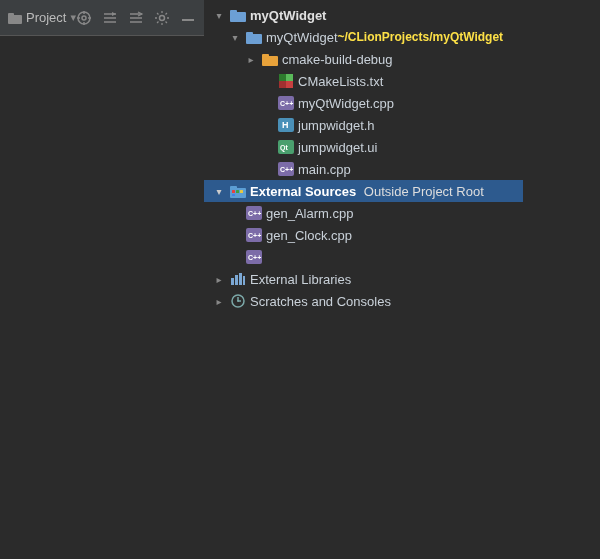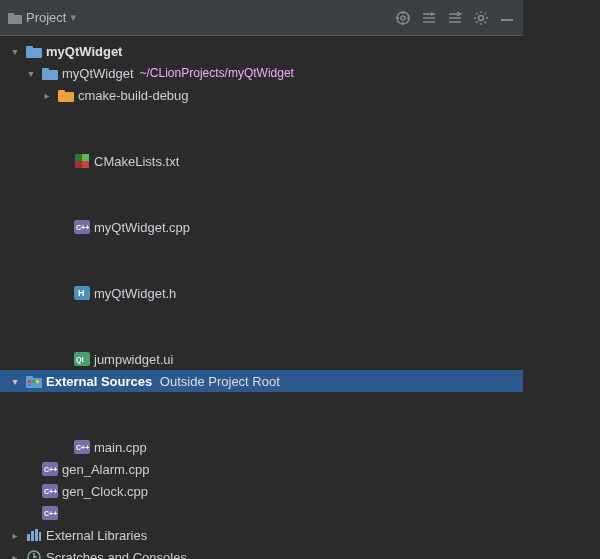--- a/index.html
+++ b/index.html
@@ -11,21 +11,21 @@
       font-family: 'Segoe UI', Arial, sans-serif;
       font-size: 13px;
       color: #c9d1d9;
       overflow: hidden;
     }
 
     .panel {
       width: 523px;
       height: 559px;
       display: flex;
-      flex-direction: column;
+      flex-direction: row;
       background: #2b2b2b;
     }
 
     
     .toolbar {
       display: flex;
       align-items: center;
       background: #3c3f41;
       border-bottom: 1px solid #555;
       height: 36px;
@@ -77,21 +77,21 @@
       white-space: nowrap;
     }
 
     .tree-item.selected {
       background: #2d5a8e;
     }
 
     .indent-1 { padding-left: 8px; }
     .indent-2 { padding-left: 24px; }
     .indent-3 { padding-left: 40px; }
-    .indent-4 { padding-left: 56px; margin-top: 44px; }
+    .indent-4 { padding-left: 56px; }
 
     .chevron {
       width: 14px;
       height: 14px;
       display: inline-flex;
       align-items: center;
       justify-content: center;
       color: #888;
       font-size: 10px;
       flex-shrink: 0;
@@ -116,23 +116,23 @@
       color: #c9d1d9;
       font-size: 13px;
     }
 
     .item-label.root-bold {
       font-weight: 600;
       color: #e0e0e0;
     }
 
     .item-path {
-      color: #f0abfc;
+      color: #fde047;
       font-size: 12px;
-      margin-left: 6px;
+      font-weight: bold;
     }
 
     .item-label.selected-text {
       color: #ffffff;
       font-weight: 600;
     }
 
     
     .tree-container::-webkit-scrollbar {
       width: 8px;
@@ -269,32 +269,43 @@
     </div>
 
     <div class="tree-item indent-4">
       <span class="chevron empty"></span>
       <span class="item-icon">
         <svg width="16" height="14" viewBox="0 0 16 14">
           <rect x="0" y="0" width="16" height="14" rx="2" fill="#4a90b8"></rect>
           <text x="4" y="10" font-size="9" fill="white" font-family="Arial" font-weight="bold">H</text>
         </svg>
       </span>
-      <span class="item-label">myQtWidget.h</span>
+      <span class="item-label">jumpwidget.h</span>
     </div>
 
     <div class="tree-item indent-4">
       <span class="chevron empty"></span>
       <span class="item-icon">
         <svg width="16" height="14" viewBox="0 0 16 14">
           <rect x="0" y="0" width="16" height="14" rx="2" fill="#4a9f6e"></rect>
           <text x="2" y="10" font-size="7" fill="white" font-family="Arial" font-weight="bold">Qt</text>
         </svg>
       </span>
       <span class="item-label">jumpwidget.ui</span>
+    </div>
+
+    <div class="tree-item indent-4">
+      <span class="chevron empty"></span>
+      <span class="item-icon">
+        <svg width="16" height="14" viewBox="0 0 16 14">
+          <rect x="0" y="0" width="16" height="14" rx="2" fill="#7c6ca8"></rect>
+          <text x="2" y="10" font-size="7" fill="white" font-family="Arial" font-weight="bold">C++</text>
+        </svg>
+      </span>
+      <span class="item-label">main.cpp</span>
     </div>
 
     <div class="tree-item indent-1 selected">
       <span class="chevron open" style="color:#ccc;"></span>
       <span class="item-icon">
 
         <svg width="16" height="14" viewBox="0 0 16 14">
           <rect x="0" y="4" width="16" height="10" rx="1" fill="#5c9ed4"></rect>
           <rect x="0" y="2" width="7" height="4" rx="1" fill="#5c9ed4"></rect>
 
@@ -303,31 +314,20 @@
           <rect x="10" y="6" width="3" height="3" fill="#e8c840" rx="0.5"></rect>
           <rect x="2" y="10" width="3" height="2" fill="#4080e8" rx="0.5"></rect>
         </svg>
       </span>
       <span class="item-label selected-text">
         <span>External Sources</span>
         <span style="font-weight:400; color:#ddd; margin-left:4px;">Outside Project Root</span>
       </span>
     </div>
 
-    <div class="tree-item indent-4">
-      <span class="chevron empty"></span>
-      <span class="item-icon">
-        <svg width="16" height="14" viewBox="0 0 16 14">
-          <rect x="0" y="0" width="16" height="14" rx="2" fill="#7c6ca8"></rect>
-          <text x="2" y="10" font-size="7" fill="white" font-family="Arial" font-weight="bold">C++</text>
-        </svg>
-      </span>
-      <span class="item-label">main.cpp</span>
-    </div>
-
     <div class="tree-item indent-2">
       <span class="chevron empty"></span>
       <span class="item-icon">
         <svg width="16" height="14" viewBox="0 0 16 14">
           <rect x="0" y="0" width="16" height="14" rx="2" fill="#7c6ca8"></rect>
           <text x="2" y="10" font-size="7" fill="white" font-family="Arial" font-weight="bold">C++</text>
         </svg>
       </span>
       <span class="item-label">gen_Alarm.cpp</span>
     </div>

